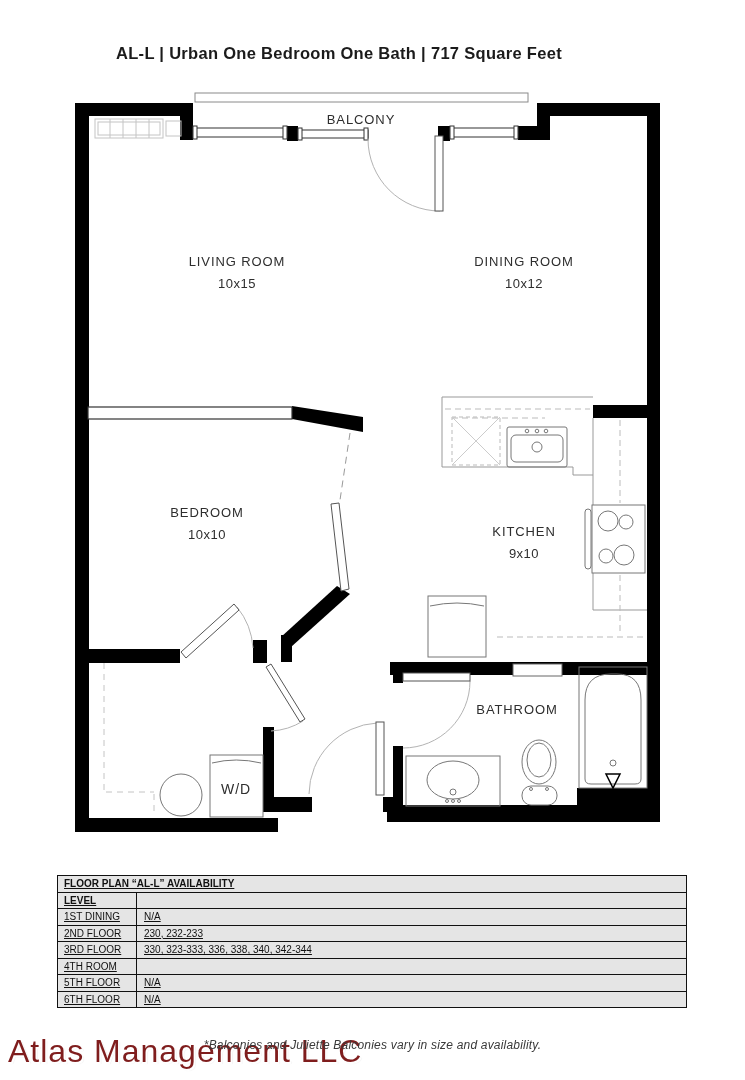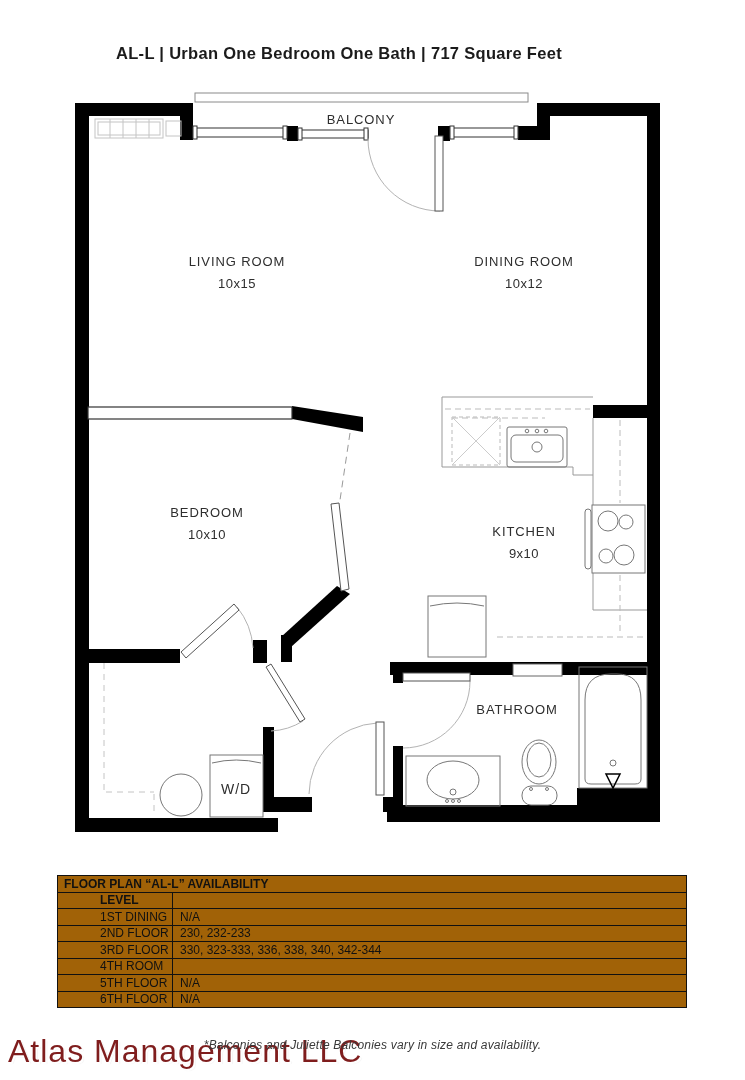--- a/index.html
+++ b/index.html
@@ -5,25 +5,25 @@
   html,body{margin:0;padding:0;background:#fff;}
   body{width:745px;height:1080px;position:relative;font-family:"Liberation Sans",sans-serif;overflow:hidden;}
   .page-title{position:absolute;top:44px;left:0;width:678px;text-align:center;
     font-size:16.5px;font-weight:bold;color:#1b1b1b;letter-spacing:.3px;}
   .plan-svg{position:absolute;top:0;left:0;}
   svg text{font-family:"Liberation Sans",sans-serif;fill:#2e2e2e;letter-spacing:.9px;}
   .room-lbl{font-size:13px;}
   .dim-lbl{font-size:13px;letter-spacing:.5px;}
   
   .tbl{position:absolute;left:57px;top:875px;width:628px;border:1.6px solid #111;
-    font-size:12px;color:#111;background:#a16207;}
+    font-size:10px;color:#111;background:#e5e5e5;text-decoration:underline;}
   .trow{display:flex;height:15.5px;align-items:center;border-top:1.4px solid #111;}
   .trow:first-child{border-top:none;}
   .cell{display:flex;align-items:center;height:100%;}
-  .c1{width:72px;border-right:1.4px solid #111;padding-left:6px;margin-left:36px;}
+  .c1{width:72px;border-right:1.4px solid #111;padding-left:6px;}
   .c2{flex:1;padding-left:7px;}
   .full{flex:1;padding-left:6px;font-weight:bold;}
   .head-row .cell{font-weight:bold;}
   .footnote{position:absolute;top:1038px;left:0;width:745px;text-align:center;
     font-size:12px;font-style:italic;color:#3a3a3a;z-index:3;letter-spacing:.2px;}
   .watermark{position:absolute;top:1033px;left:8px;font-size:32px;color:#7f1d1d;
     letter-spacing:1px;text-shadow:1.5px 1.5px 0 #ffffff,2px 2px 1px #eee;z-index:2;white-space:nowrap;}
 </style>
 </head>
 <body>

